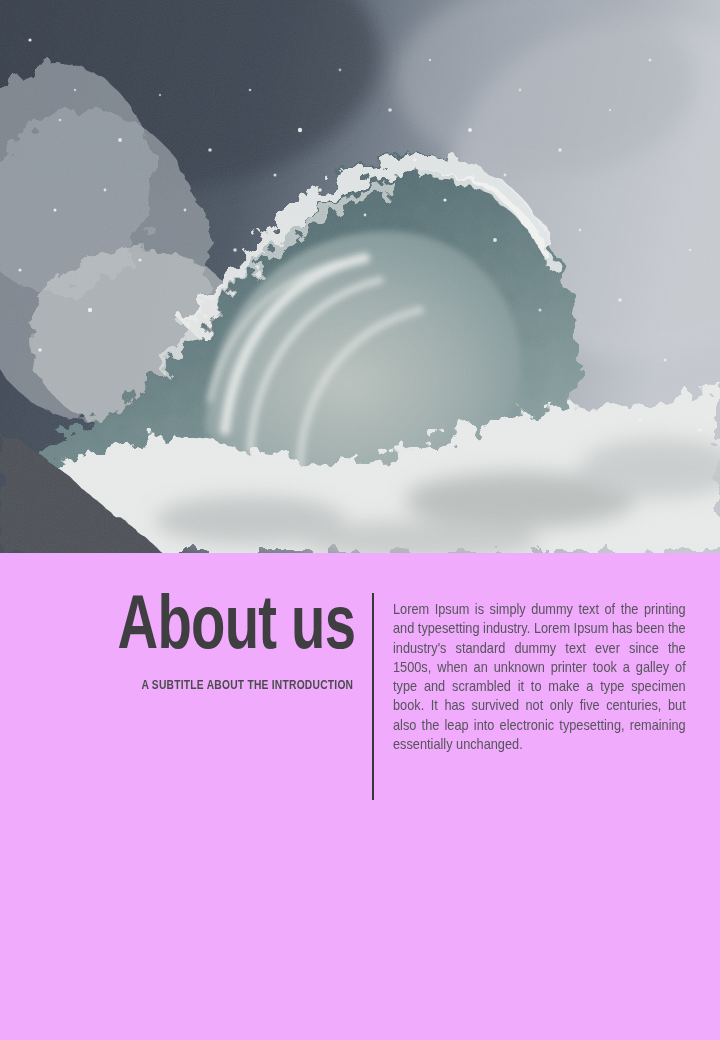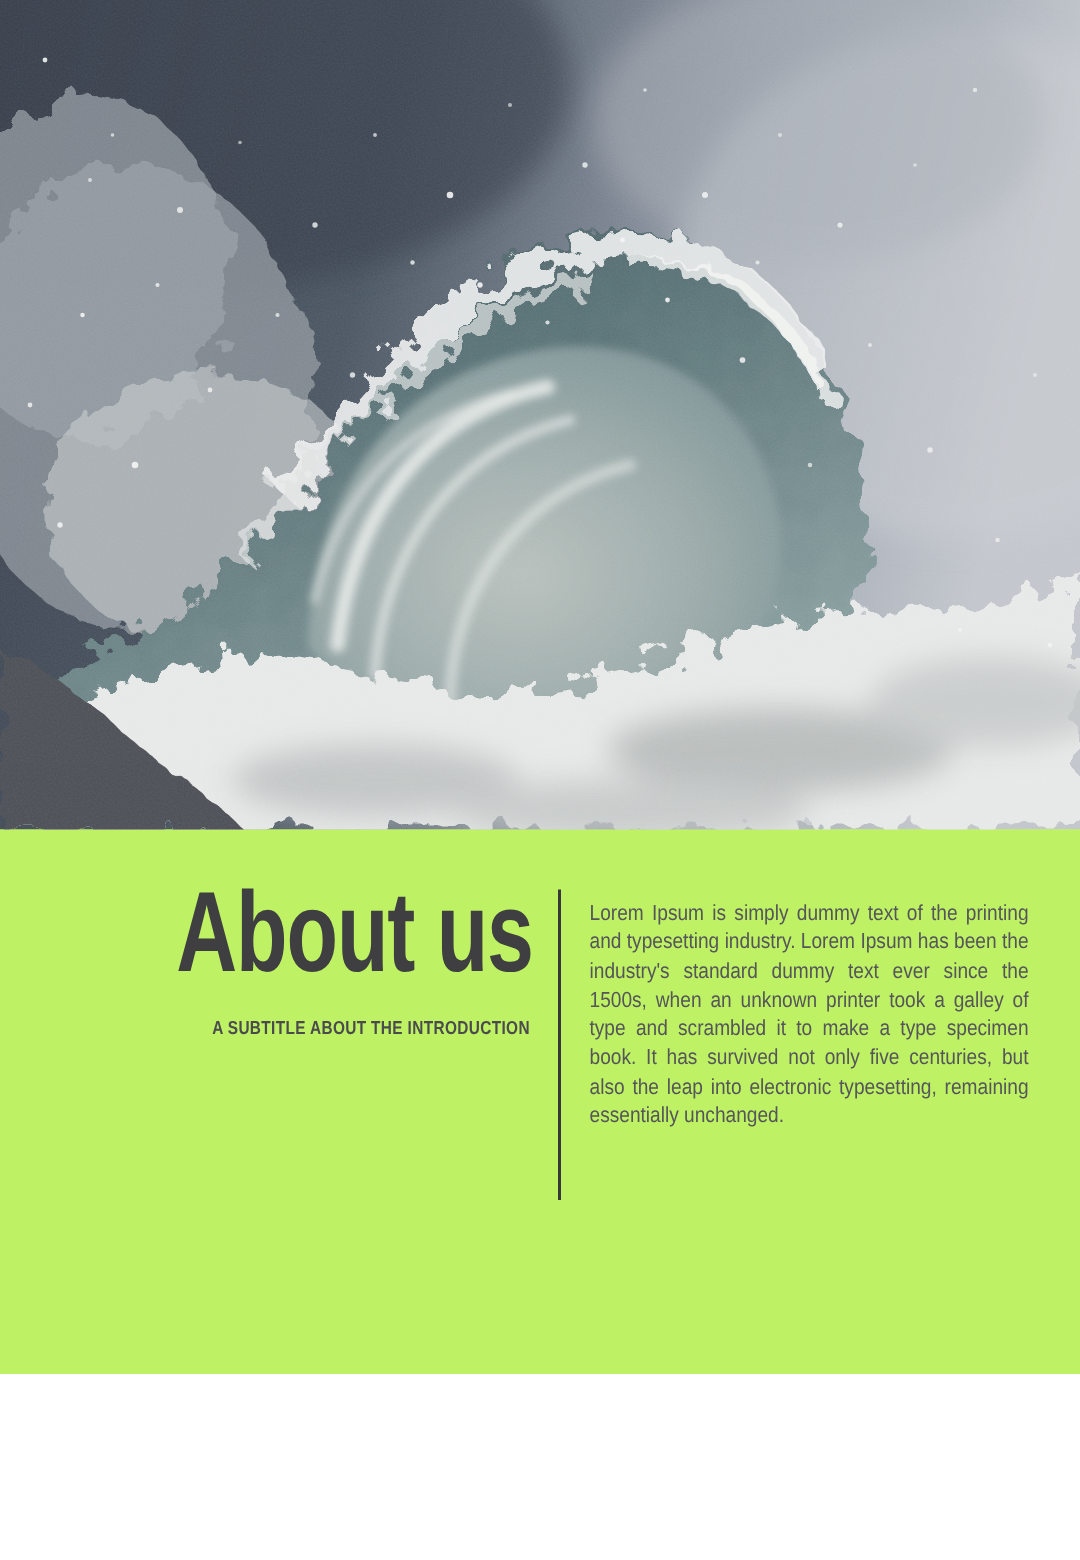--- a/index.html
+++ b/index.html
@@ -5,22 +5,22 @@
   * { box-sizing: border-box; }
   html, body { margin: 0; padding: 0; }
   body {
     background: #ffffff;
     font-family: "Liberation Sans", sans-serif;
     width: 720px;
   }
   .page {
     position: relative;
     width: 720px;
-    height: 916px;
-    background: #bef264;
+    height: 1040px;
+    background: #f0abfc;
     overflow: hidden;
   }
   .hero {
     position: absolute;
     top: 0; left: 0;
     width: 720px; height: 553px;
     overflow: hidden;
   }
   .hero svg { display: block; }
 

